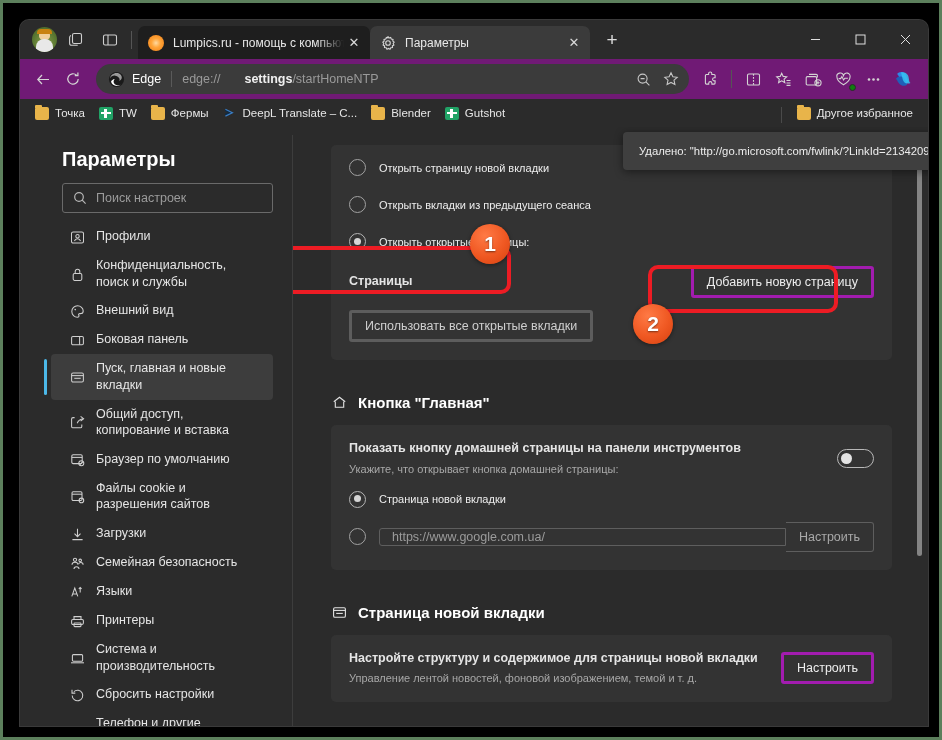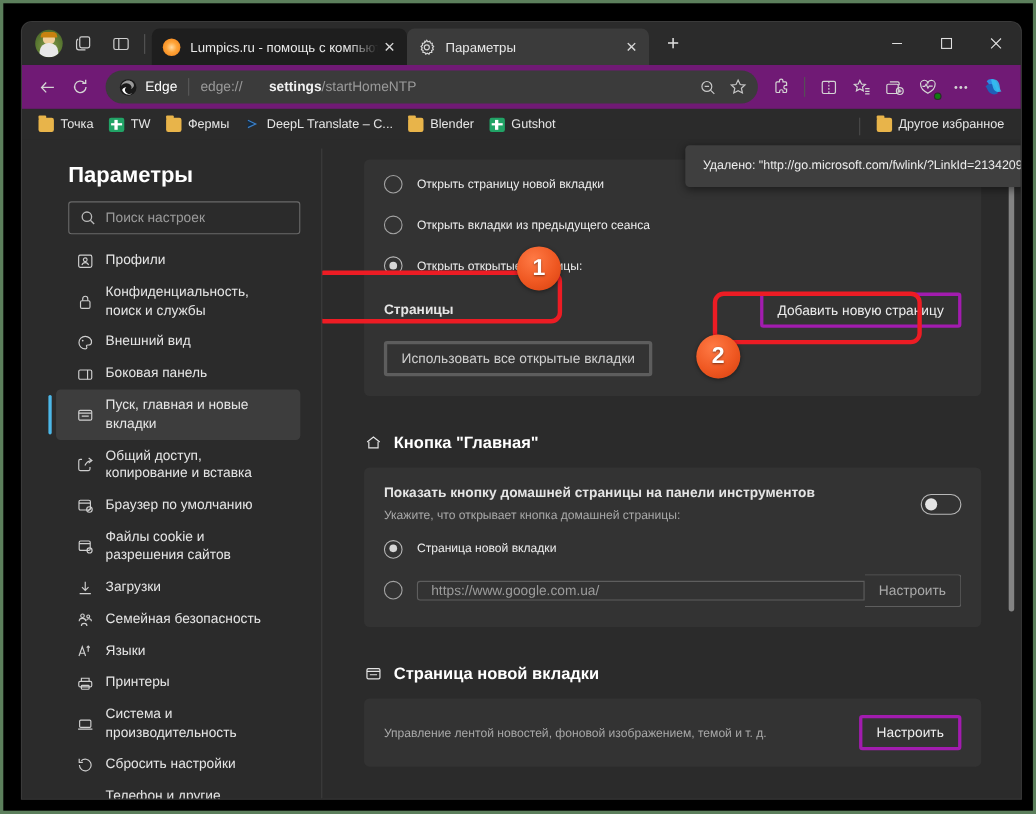--- a/index.html
+++ b/index.html
@@ -702,20 +702,21 @@
                   <path d="M1.6 5.4h11.8"></path>
                   <path d="M4.2 8.4h6.6"></path>
             </svg>
           </span>
           <span>Страница новой вкладки</span>
         </div>
 
         <div class="card">
           <div class="setting-row">
             <div>
+              <div class="setting-label">Настройте структуру и содержимое для страницы новой вкладки</div>
               <div class="setting-sub">Управление лентой новостей, фоновой изображением, темой и т. д.</div>
             </div>
             <button class="btn">Настроить</button>
           </div>
 
         </div>
 
       </div>
 
       <div class="toast" style="left:330px;top:5px;">

